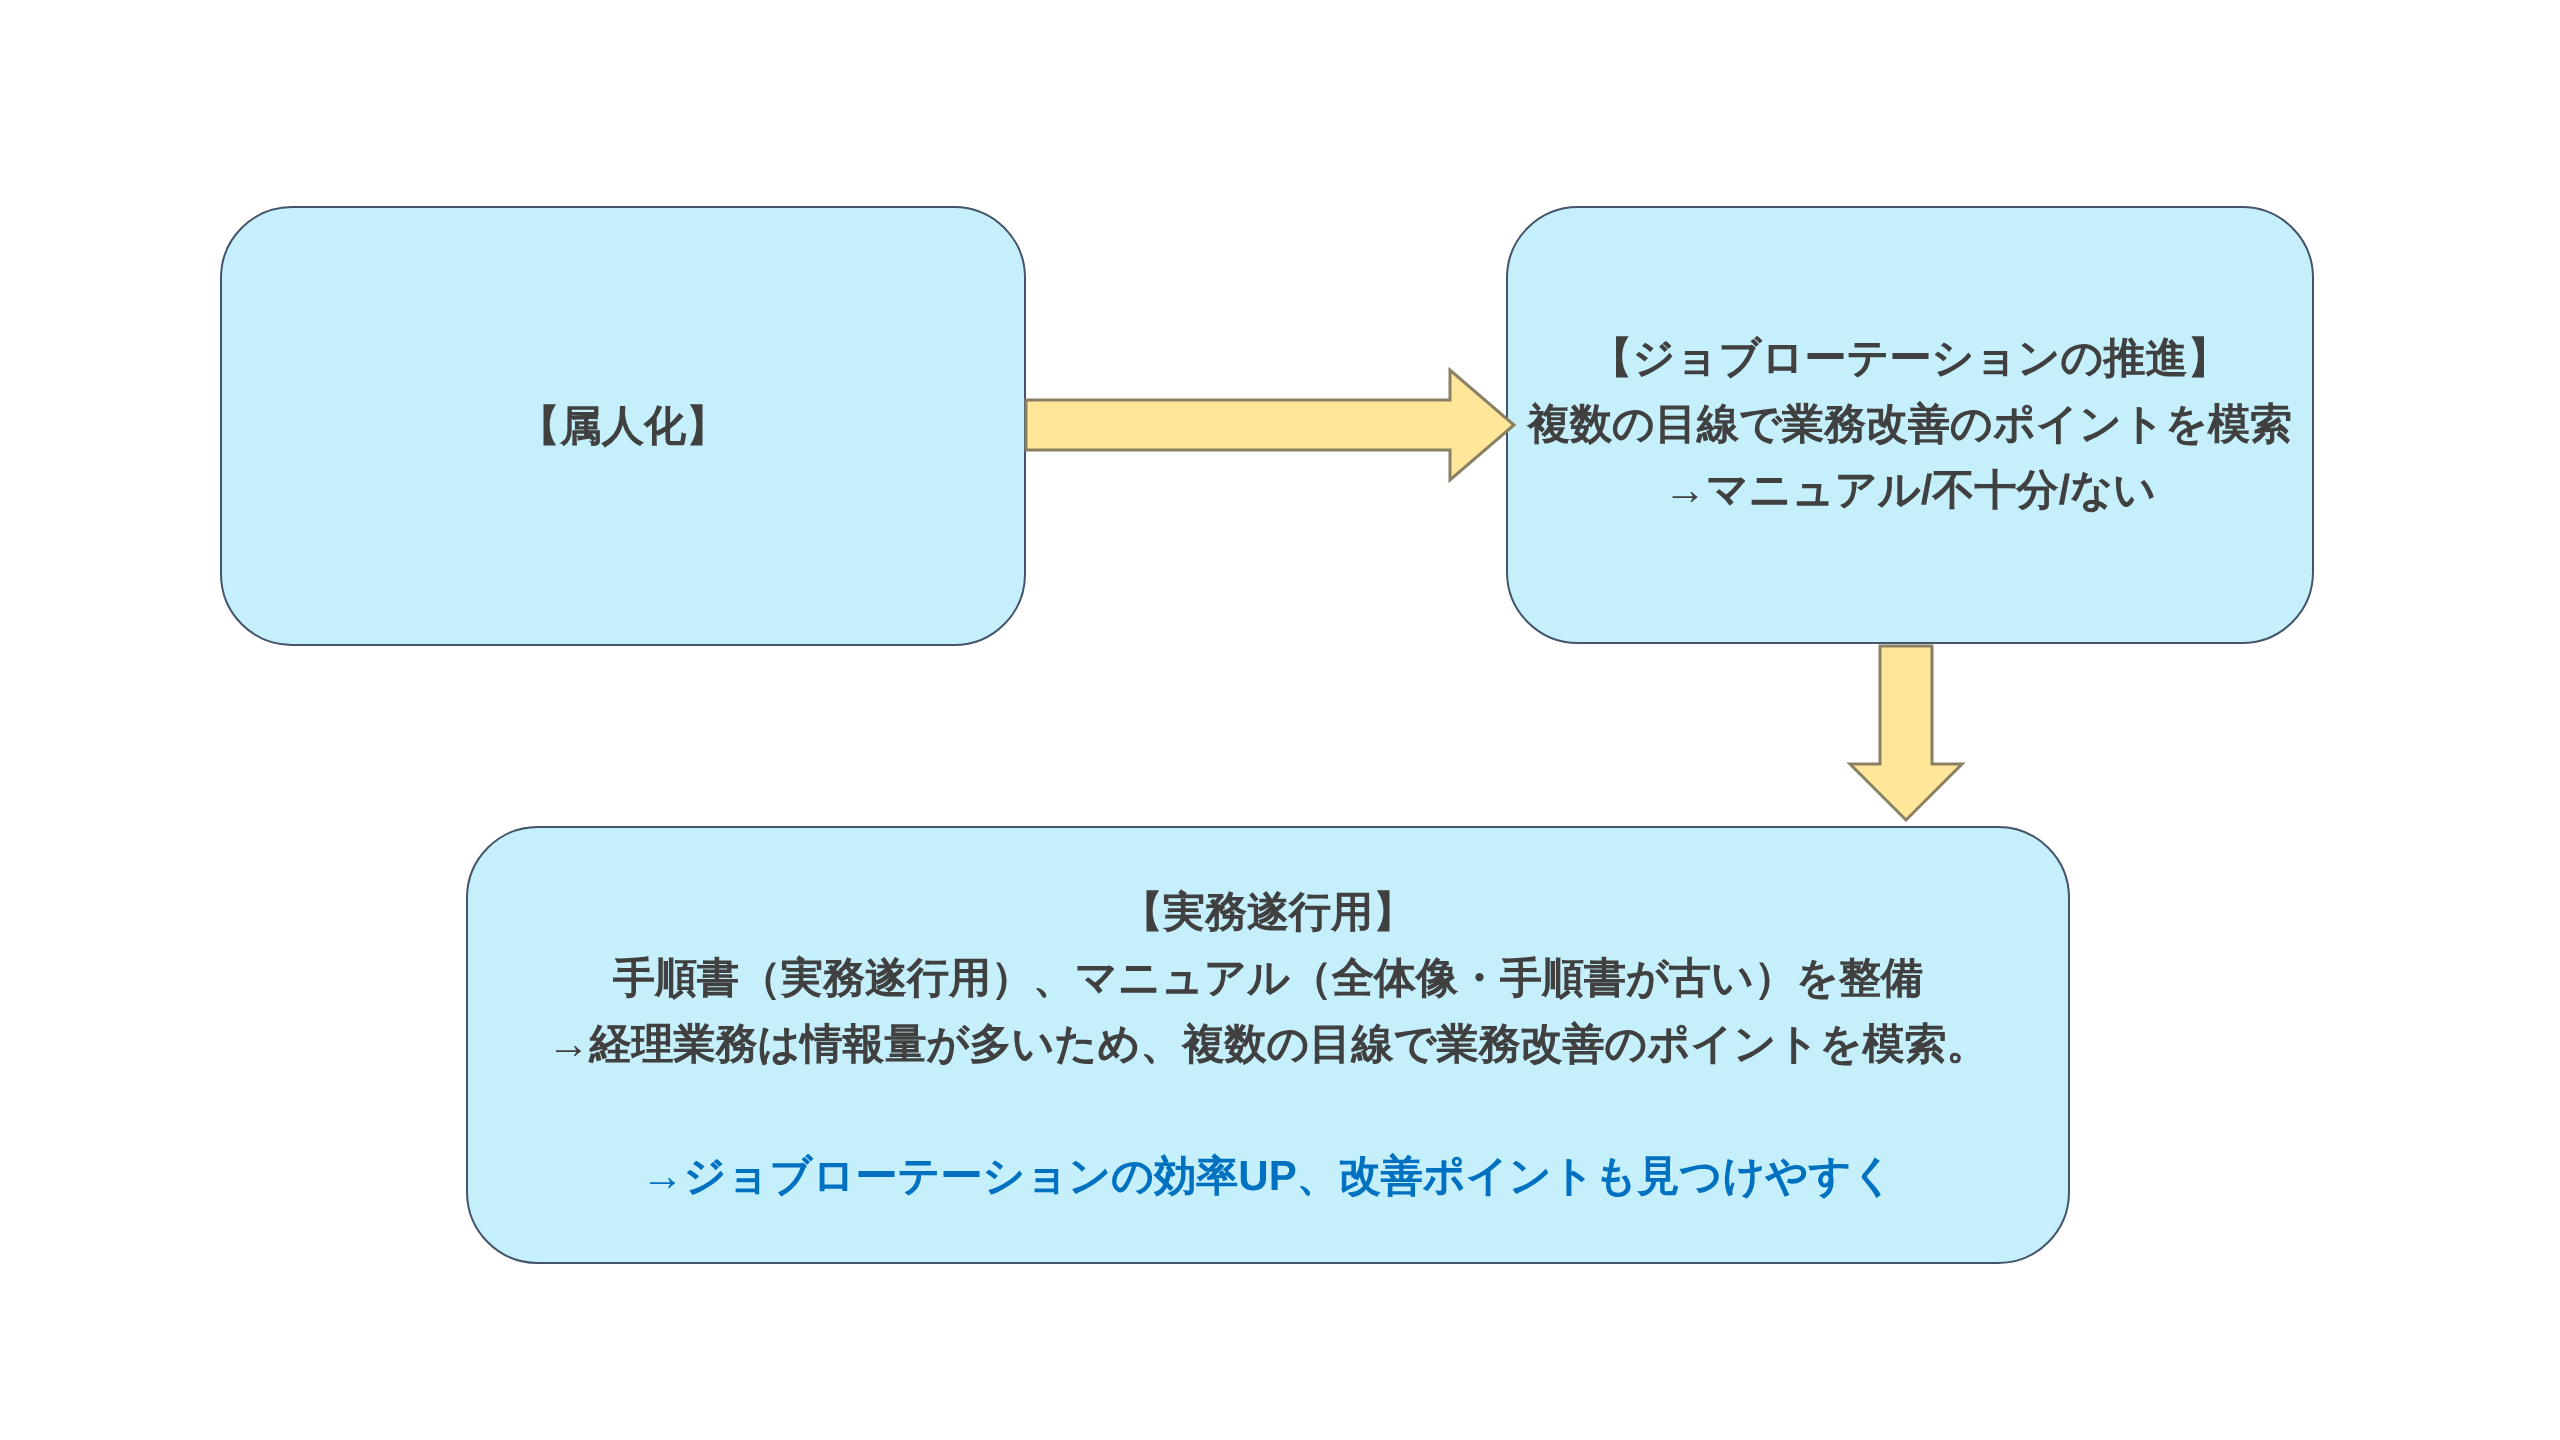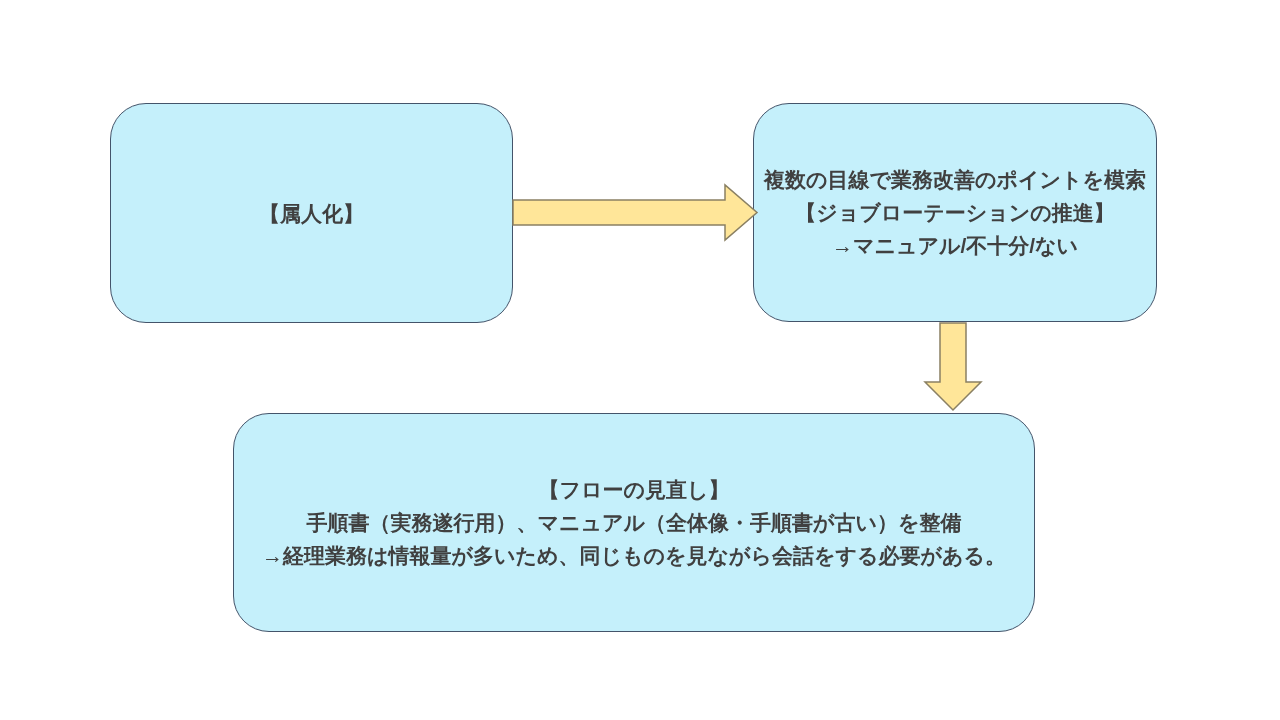--- a/index.html
+++ b/index.html
@@ -59,29 +59,30 @@
 </head>
 <body>
 
 <div class="canvas">
 
   <div class="box box-a">
     <div class="line">【属人化】</div>
   </div>
 
   <div class="box box-b">
+    <div class="line">【ジョブローテーションの推進】</div>
     <div class="line">複数の目線で業務改善のポイントを模索</div>
-    <div class="line">【ジョブローテーションの推進】</div>
     <div class="line">→マニュアル/不十分/ない</div>
   </div>
 
   <div class="box box-c">
-    <div class="line">【フローの見直し】</div>
+    <div class="line">【実務遂行用】</div>
     <div class="line">手順書（実務遂行用）、マニュアル（全体像・手順書が古い）を整備</div>
-    <div class="line">→経理業務は情報量が多いため、同じものを見ながら会話をする必要がある。</div>
+    <div class="line">→経理業務は情報量が多いため、複数の目線で業務改善のポイントを模索。</div>
+    <div class="line highlight">→ジョブローテーションの効率UP、改善ポイントも見つけやすく</div>
   </div>
 
   <svg class="arrow-layer" viewBox="0 0 1280 720" xmlns="http://www.w3.org/2000/svg">
     <polygon class="arrow-shape" points="513,200 725,200 725,185 757,212.5 725,240 725,225 513,225"></polygon>
     <polygon class="arrow-shape" points="940,323 966,323 966,382 981,382 953,410 925,382 940,382"></polygon>
   </svg>
 
 </div>
 
 </body></html>

